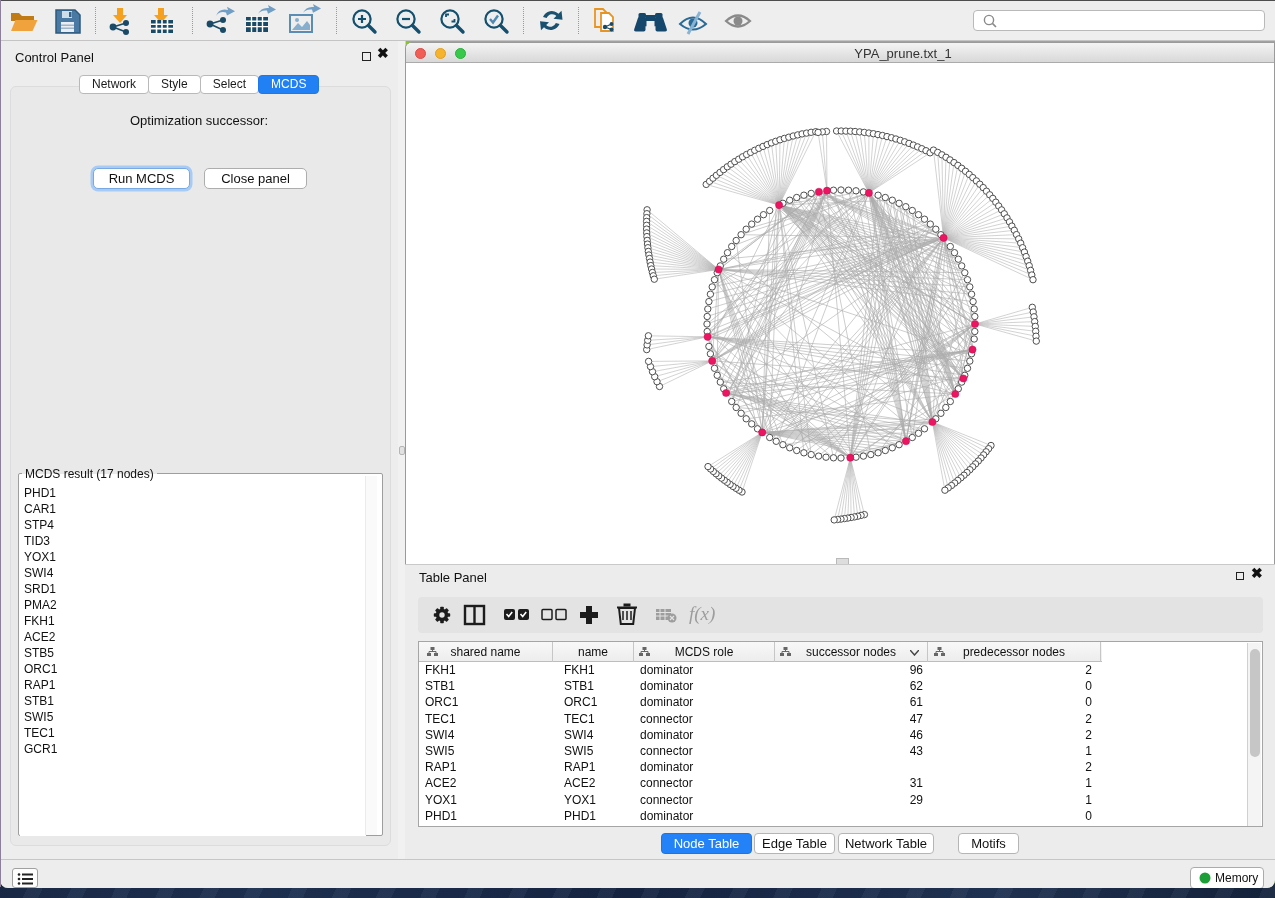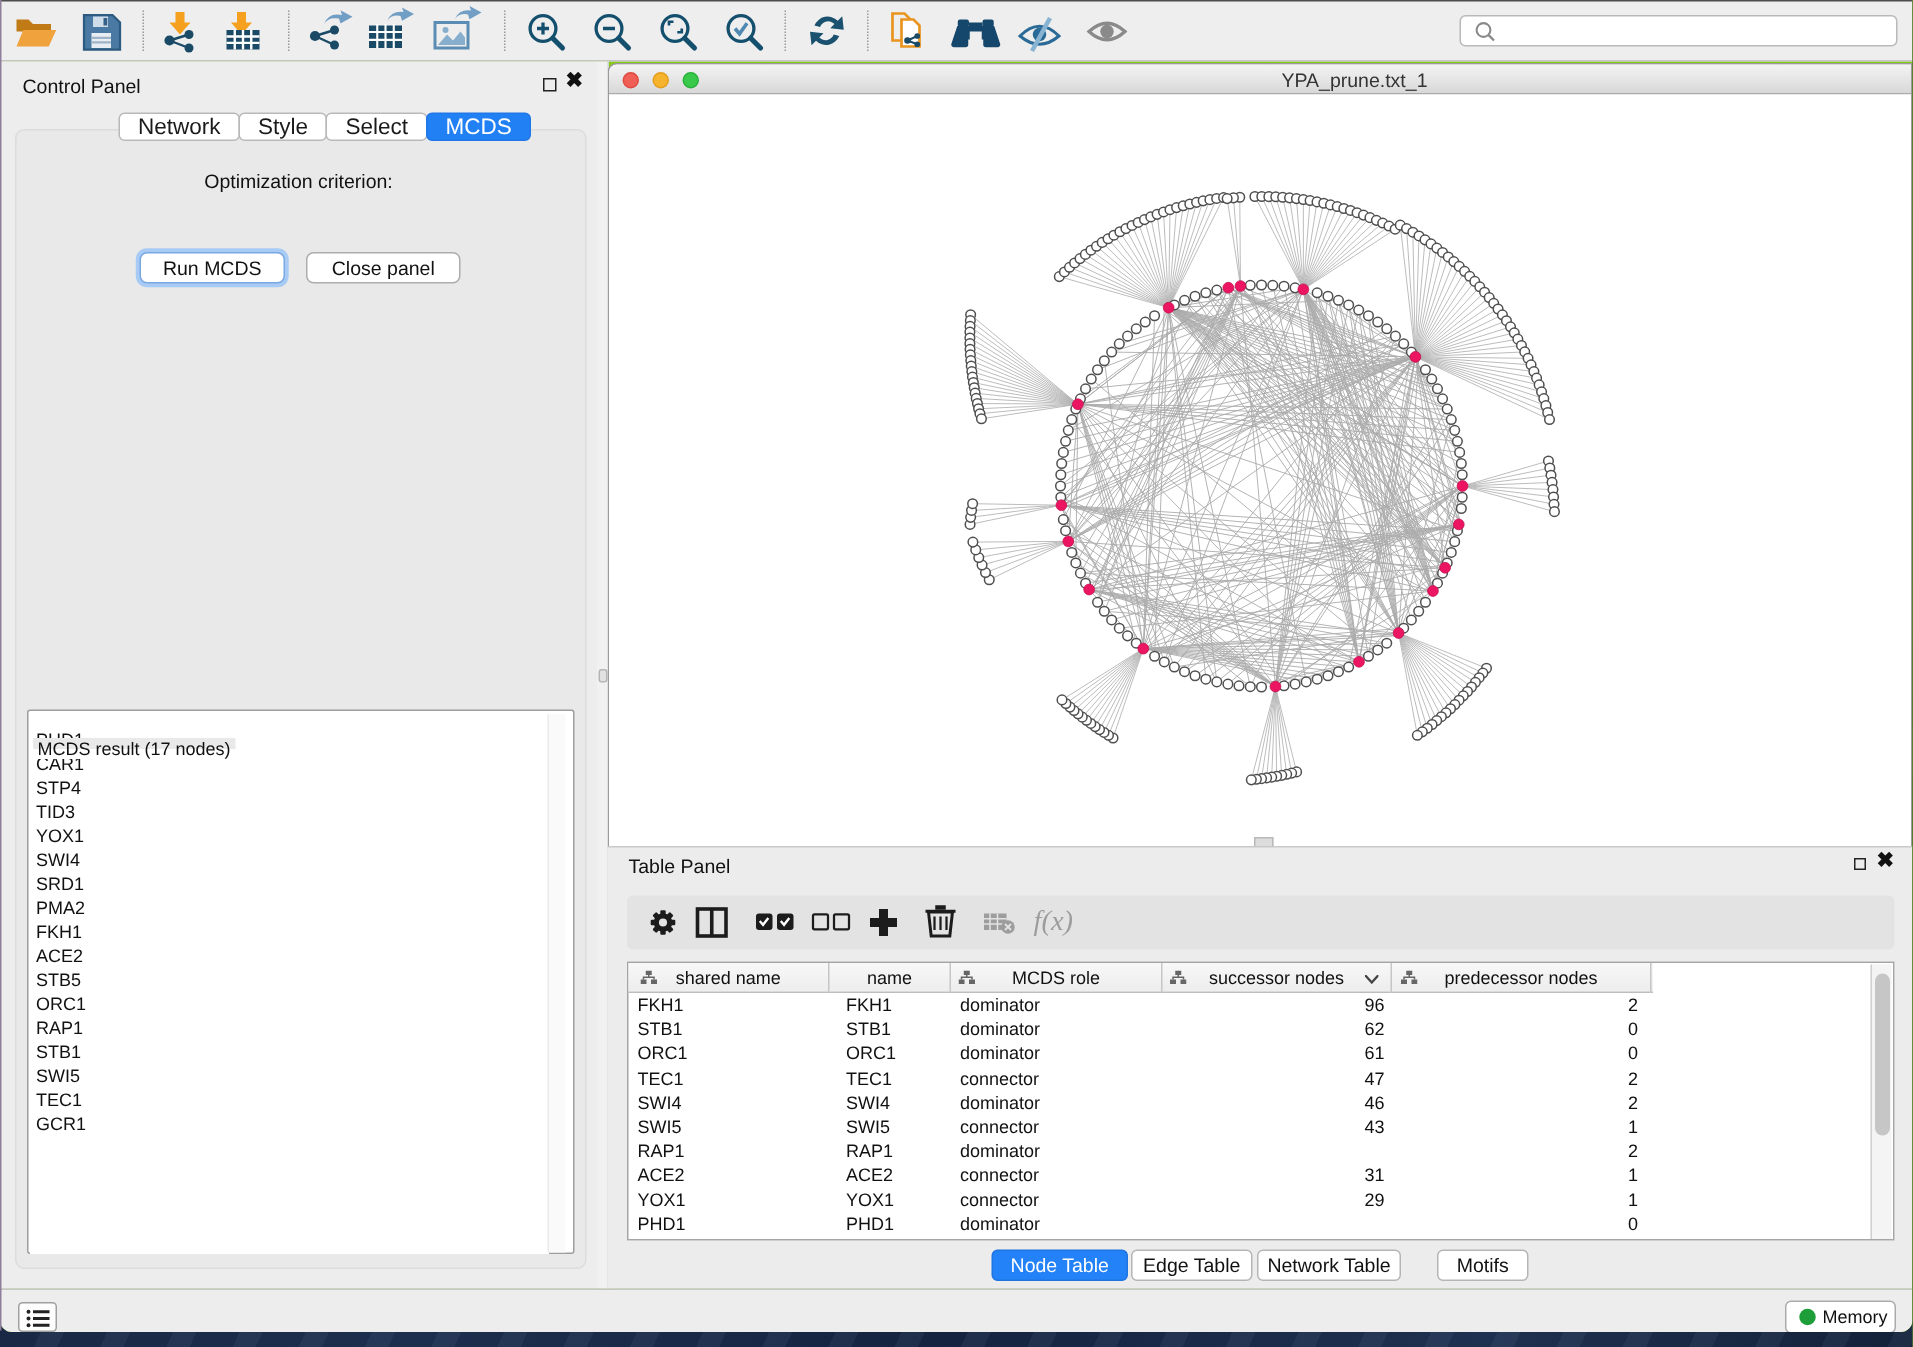--- a/index.html
+++ b/index.html
@@ -16,35 +16,35 @@
 .searchbox { position:absolute; left:973px; top:10px; width:292px; height:21px; background:#fff;
   border:1px solid #b9b9b9; border-radius:4px; }
 
 .cpanel { position:absolute; left:0; top:41px; width:398px; height:818px; background:#ededed; }
 .cp-title { position:absolute; left:15px; top:9px; font-size:13px; color:#111; }
 .cp-max { position:absolute; left:362px; top:11px; width:9px; height:9px; border:1.5px solid #222; }
 .cp-close { position:absolute; left:377px; top:4px; font-size:14px; font-weight:bold; color:#111; }
 .cp-box { position:absolute; left:10px; top:45px; width:381px; height:760px; background:#e9e9e9;
   border:1px solid #dcdcdc; border-radius:6px; }
 .tabs { position:absolute; left:80px; top:34px; height:19px; display:flex; z-index:5; }
-.tab { height:19px; line-height:17px; font-size:15px; color:#1a1a1a; background:#fff;
+.tab { height:19px; line-height:17px; font-size:12px; color:#1a1a1a; background:#fff;
   border:1px solid #b9b9b9; text-align:center; padding:0 12px; margin-left:-1px; border-radius:4px; }
 .tab.sel { background:#2180f4; border-color:#2077e8; color:#fff; }
 .opt-label { position:absolute; left:0; top:72px; width:100%; text-align:center; font-size:13px; color:#111; }
 .selbox { position:absolute; left:45px; top:95px; width:311px; height:21px; background:#fff;
   border:1px solid #b5b5b5; border-radius:4px; font-size:13px; color:#111; line-height:19px; padding-left:7px; }
 .stepper { position:absolute; right:0px; top:-1px; width:21px; height:21px; background:linear-gradient(#5196f6,#226ff0); border-radius:4px; }
 .stepper:before,.stepper:after { transform:scale(0.9); }
 .stepper:before { content:""; position:absolute; left:6px; top:4px; border-left:5px solid transparent; border-right:5px solid transparent; border-bottom:5px solid #fff; }
 .stepper:after { content:""; position:absolute; left:6px; bottom:4px; border-left:5px solid transparent; border-right:5px solid transparent; border-top:5px solid #fff; }
 .btn { position:absolute; height:21px; background:#fff; border:1px solid #adadad; border-radius:5px;
   font-size:13px; color:#111; text-align:center; line-height:19px; }
 .btn.focus { box-shadow:0 0 0 2.5px #a8cbf5; border-color:#7aa8e0; }
 .fieldset { position:absolute; left:18px; top:432px; width:365px; height:363px; border:1px solid #9e9e9e; border-radius:2px; background:#fff; }
-.fs-legend { position:absolute; left:3px; top:-7px; background:linear-gradient(#e9e9e9 0,#e9e9e9 7px,#fff 7px); font-size:12px; color:#111; padding:0 3px; z-index:3;margin-top:25px; }
+.fs-legend { position:absolute; left:3px; top:-7px; background:linear-gradient(#e9e9e9 0,#e9e9e9 7px,#fff 7px); font-size:12px; color:#111; padding:0 3px; z-index:3; }
 .fs-list { position:absolute; left:1px; top:1px; width:346px; height:361px; background:#fff; font-size:12px; color:#111; line-height:16px; padding:10px 0 0 4px; }
 .fs-scroll { position:absolute; right:5px; top:2px; width:12px; height:359px; background:#fafafa; border-left:1px solid #ebebeb; }
 
 .split { position:absolute; left:398px; top:41px; width:8px; height:818px; background:#f1f1f1; border-right:1px solid #cfcfcf; }
 .split-grip { position:absolute; left:0.5px; top:405px; width:6px; height:9px; background:#e2e2e2; border:1px solid #b5b5b5; border-radius:2px; }
 
 .netwin { position:absolute; left:405px; top:42px; width:870px; height:522px; background:#fff;
   border:1px solid #9a9a9a; border-bottom:none; border-top-left-radius:6px; }
 .nettitle { position:absolute; left:0; top:0; width:100%; height:20px;
   background:linear-gradient(#f4f4f4,#d8d8d8); border-bottom:1px solid #ababab; border-top-left-radius:6px; }
@@ -190,21 +190,21 @@
   <div class="cp-title">Control Panel</div>
   <div class="cp-max"></div>
   <div class="cp-close">✖</div>
   <div class="cp-box"></div>
   <div class="tabs">
     <div class="tab">Network</div>
         <div class="tab">Style</div>
         <div class="tab">Select</div>
         <div class="tab sel">MCDS</div>
   </div>
-  <div class="opt-label">Optimization criterion:</div>
+  <div class="opt-label">Optimization successor:</div>
   <div class="btn focus" style="left:93px; top:127px; width:97px;">Run MCDS</div>
   <div class="btn" style="left:204px; top:127px; width:103px;">Close panel</div>
   <div class="fieldset">
     <div class="fs-legend">MCDS result (17 nodes)</div>
     <div class="fs-list">PHD1<br>CAR1<br>STP4<br>TID3<br>YOX1<br>SWI4<br>SRD1<br>PMA2<br>FKH1<br>ACE2<br>STB5<br>ORC1<br>RAP1<br>STB1<br>SWI5<br>TEC1<br>GCR1</div>
     <div class="fs-scroll"></div>
   </div>
 </div>
 <div class="split">
       <div class="split-grip"></div>

